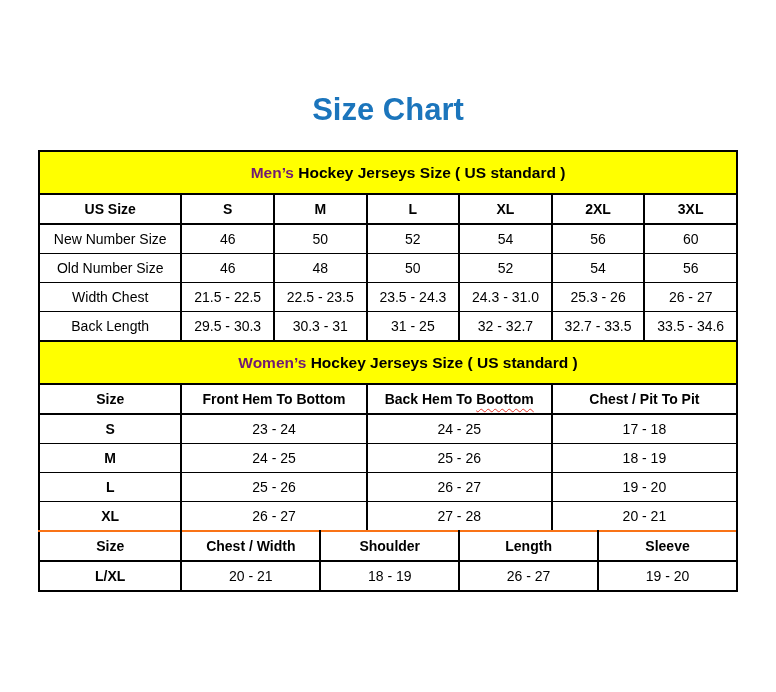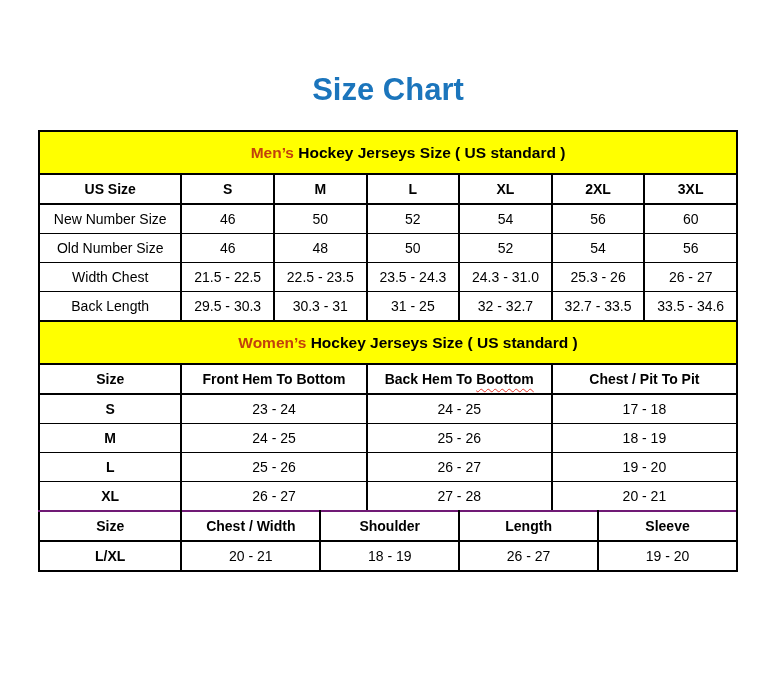--- a/index.html
+++ b/index.html
@@ -9,21 +9,21 @@
     width: 776px;
     height: 692px;
     font-family: "Liberation Sans", sans-serif;
     color: #000000;
     overflow: hidden;
   }
   .page {
     width: 776px;
     height: 692px;
     box-sizing: border-box;
-    padding-top: 72px;
+    padding-top: 92px;
   }
   h1.title {
     margin: 0 0 22px 0;
     text-align: center;
     font-size: 31px;
     font-weight: 700;
     color: #1B75BC;
     letter-spacing: 0px;
   }
   .chart-wrap {
@@ -52,27 +52,27 @@
     white-space: nowrap;
   }
   tr.section-row td {
     background: #FFFF00;
     border: 2px solid #000;
     height: 37px;
     font-size: 15.5px;
     font-weight: 700;
   }
   tr.section-row .sec-hl {
-    color: #c2410c;
+    color: #701a75;
     margin-left: 40px;
   }
   tr.col-header-row th {
     font-weight: 700;
     height: 24px;
-    border-top: 2px solid #701a75;
+    border-top: 2px solid #f97316;
     border-bottom: 2px solid #000;
   }
   tbody.data-rows td {
     height: 24px;
     font-weight: 400;
   }
   table.womens tbody.data-rows td.row-label,
   table.youth  tbody.data-rows td.row-label {
     font-weight: 700;
   }

